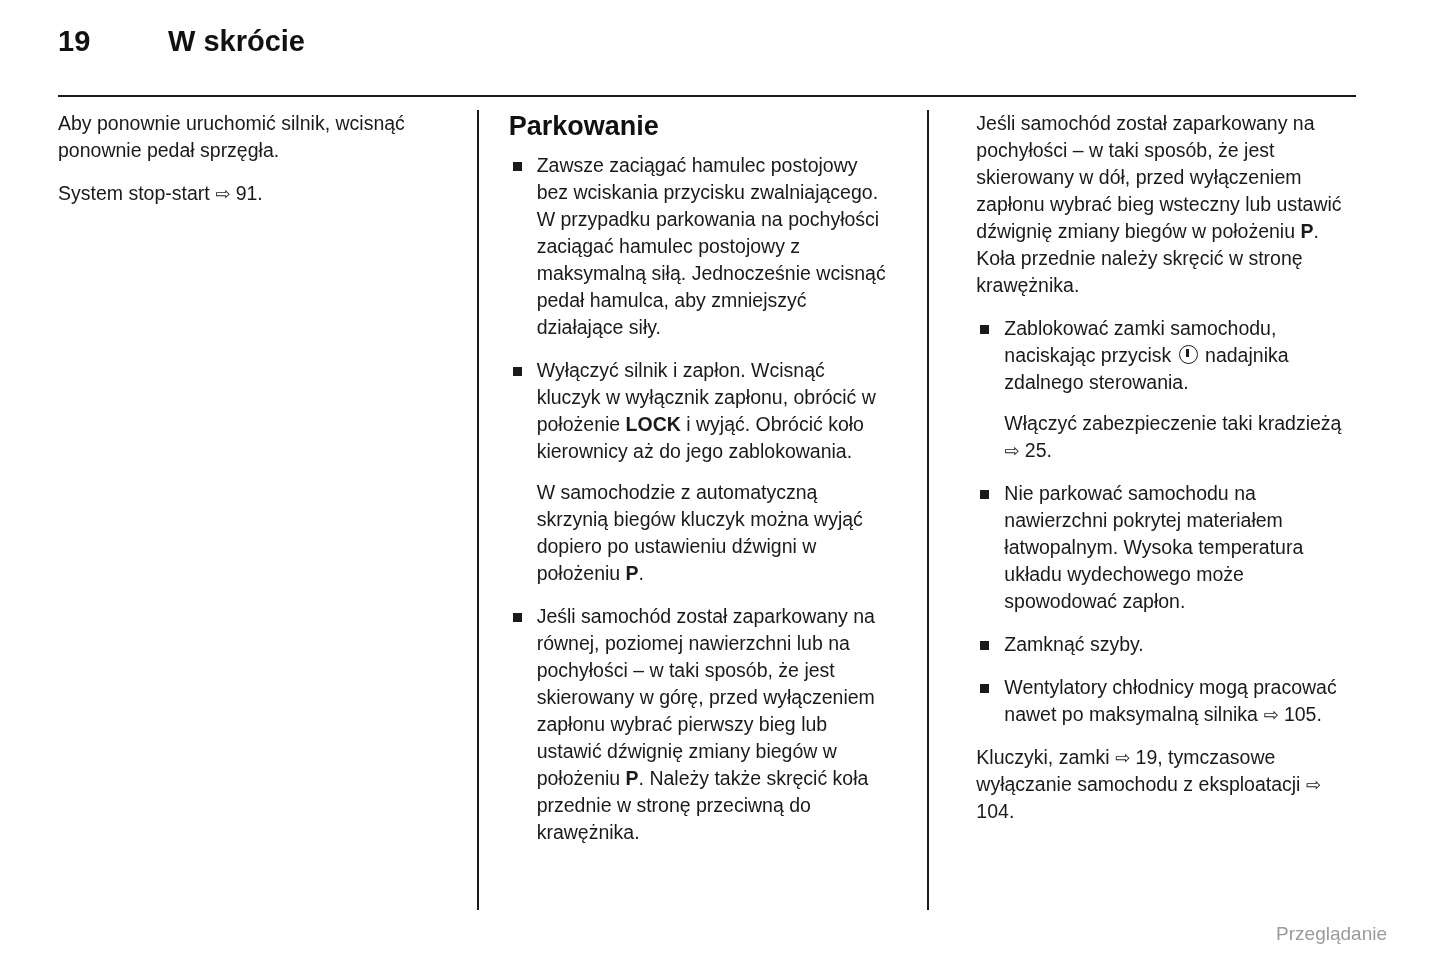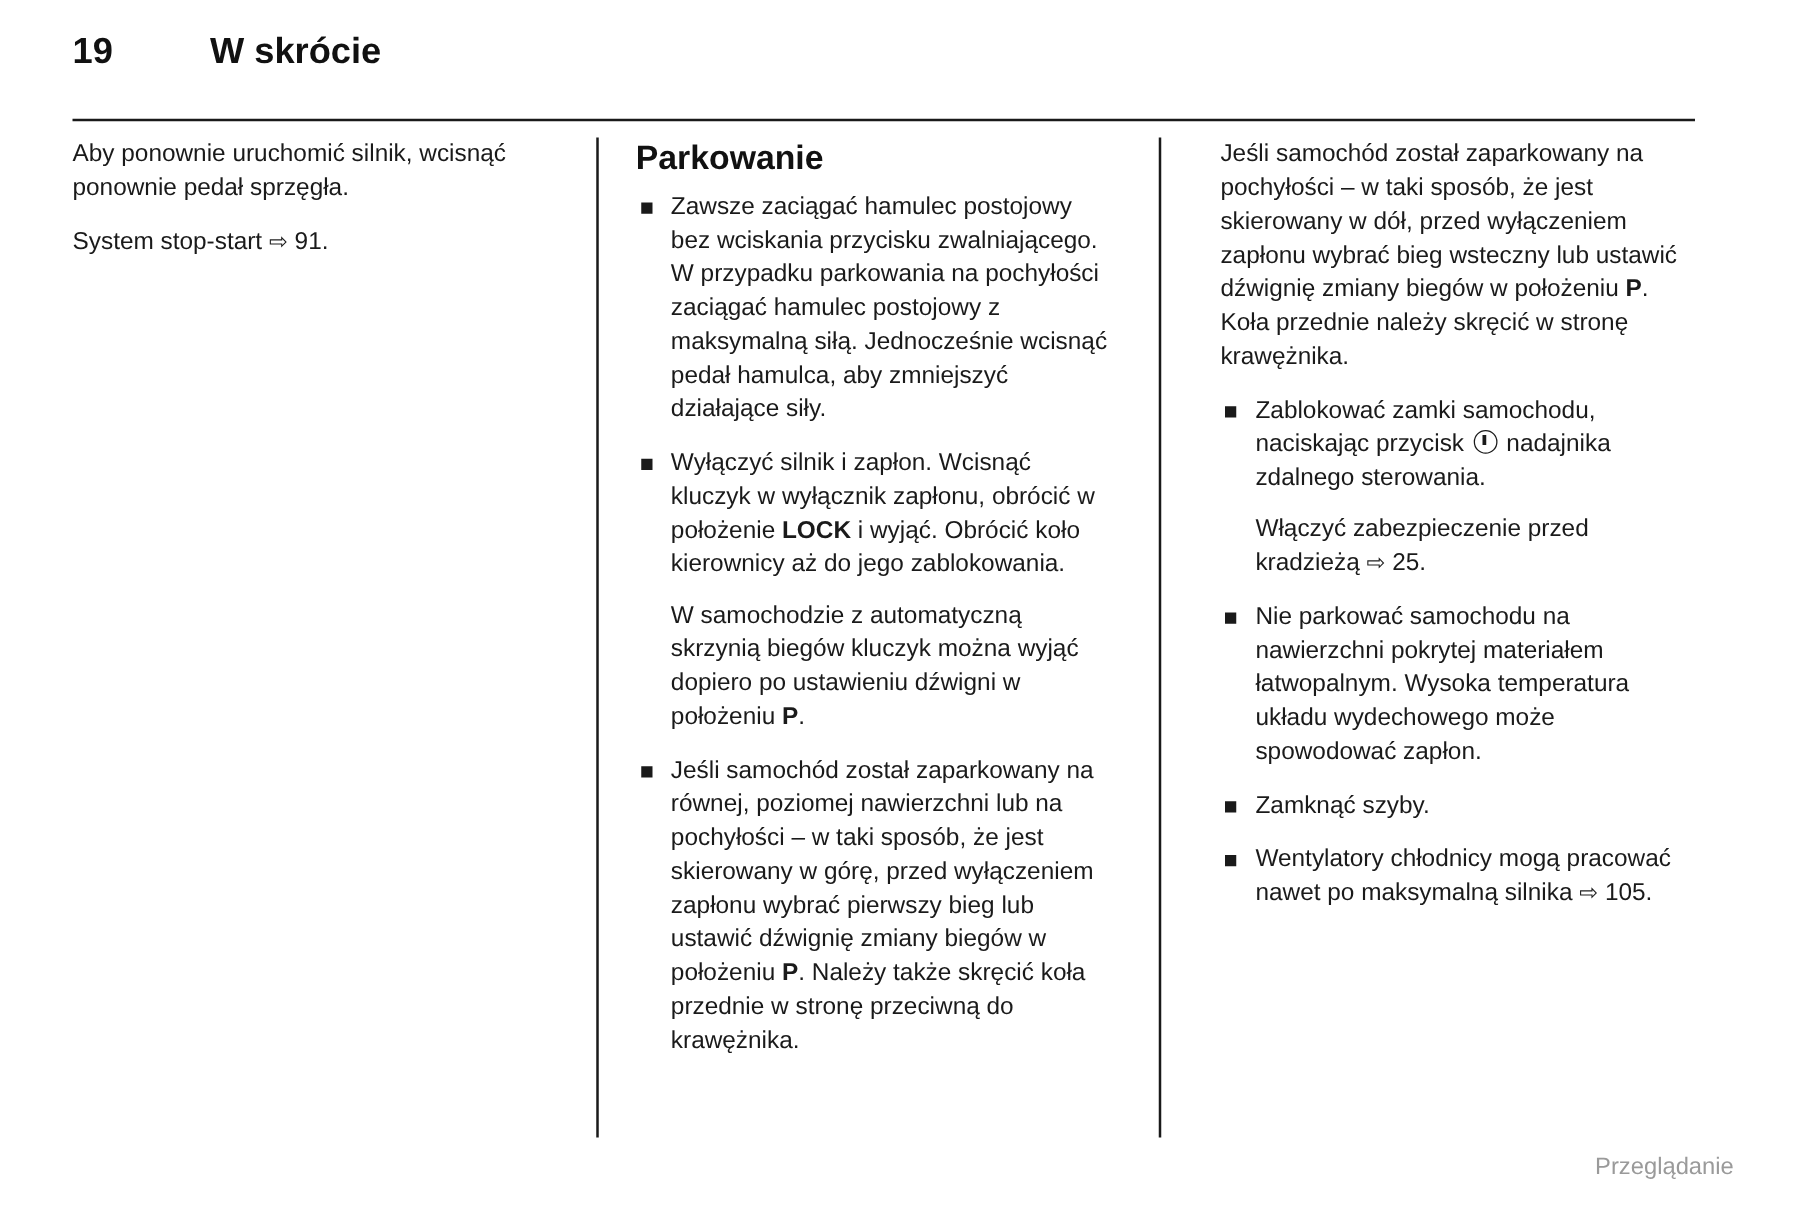--- a/index.html
+++ b/index.html
@@ -195,36 +195,41 @@
 
     <div class="col col-3">
       <p class="para">
         <span>Jeśli samochód został zaparkowany na pochyłości – w taki sposób, że jest skierowany w dół, przed wyłączeniem zapłonu wybrać bieg wsteczny lub ustawić dźwignię zmiany biegów w położeniu </span><span class="b">P</span><span>. Koła przednie należy skręcić w stronę krawężnika.</span>
       </p>
       <ul class="bullets">
         <li>
           <span class="bsq"></span>
           <span>Zablokować zamki samochodu, naciskając przycisk </span><span class="key-icon"></span><span> nadajnika zdalnego sterowania.</span>
           <div class="sub-para">
-            <span>Włączyć zabezpieczenie przed kradzieżą </span><span class="ref-arrow">⇨</span>
+            <span>Włączyć zabezpieczenie taki kradzieżą </span><span class="ref-arrow">⇨</span>
             <span>25.</span>
           </div>
         </li>
         <li>
           <span class="bsq"></span>
           <span>Nie parkować samochodu na nawierzchni pokrytej materiałem łatwopalnym. Wysoka temperatura układu wydechowego może spowodować zapłon.</span>
         </li>
         <li>
           <span class="bsq"></span>
           <span>Zamknąć szyby.</span>
         </li>
         <li>
           <span class="bsq"></span>
           <span>Wentylatory chłodnicy mogą pracować nawet po maksymalną silnika </span><span class="ref-arrow">⇨</span>
           <span>105.</span>
         </li>
       </ul>
+      <p class="para">
+        <span>Kluczyki, zamki </span><span class="ref-arrow">⇨</span>
+        <span>19</span><span>, tymczasowe wyłączanie samochodu z eksploatacji </span><span class="ref-arrow">⇨</span>
+        <span>104.</span>
+      </p>
     </div>
 
   </div>
 
   <div class="footer">Przeglądanie</div>
 </div>
 
 </body></html>

